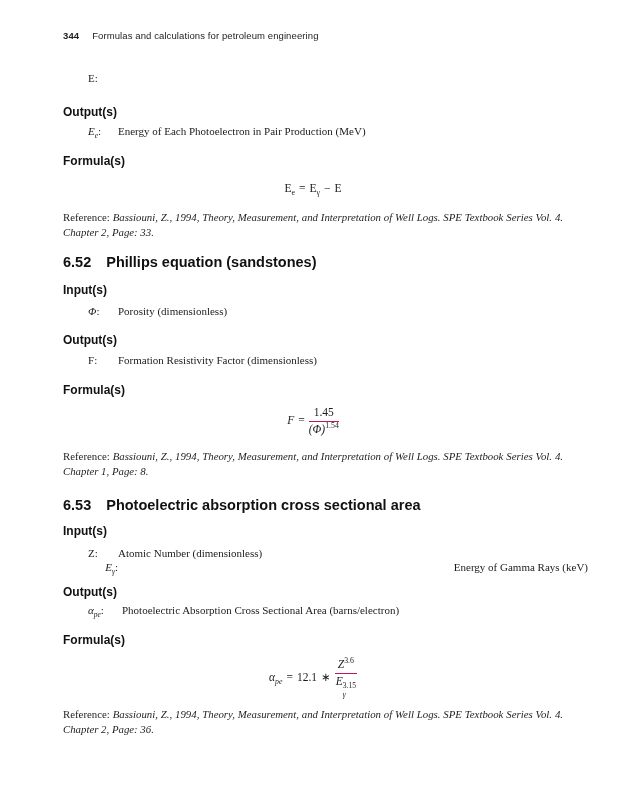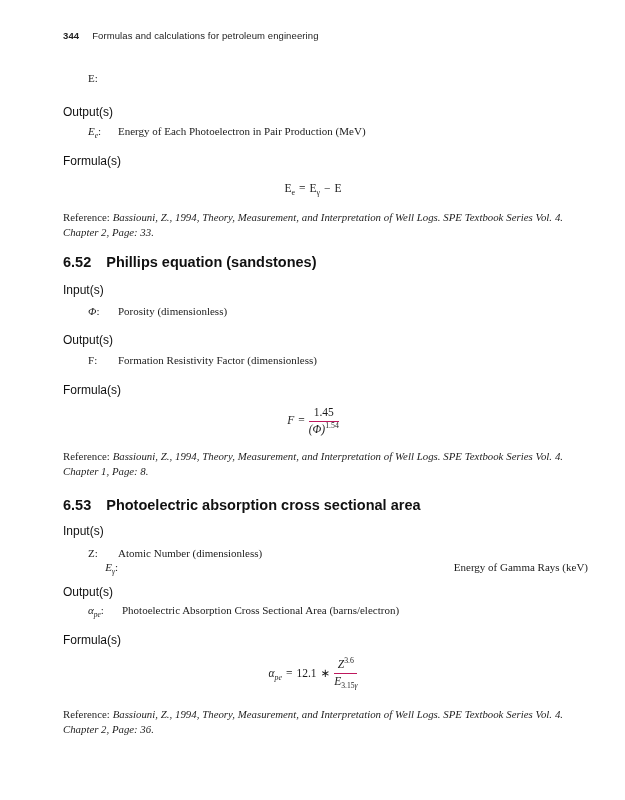--- a/index.html
+++ b/index.html
@@ -21,21 +21,21 @@
     font-family: "Liberation Sans", sans-serif;
     font-size: 9.5px;
     letter-spacing: 0.1px;
     color: #222;
   }
   .running-header .pagenum { font-weight: bold; }
 
   
   .sub-label {
     font-family: "Liberation Sans", sans-serif;
-    font-weight: normal;
+    font-weight: bold;
     font-size: 12px;
     color: #111;
   }
 
   
   .sec-heading {
     display: flex;
     gap: 15px;
     font-family: "Liberation Sans", sans-serif;
     font-weight: bold;
@@ -57,21 +57,21 @@
   .frac {
     display: inline-block;
     vertical-align: middle;
     text-align: center;
     line-height: 1.2;
   }
   .frac .num { display: block; border-bottom: 1px solid #be185d; padding: 0 3px 1px; }
   .frac .den { display: block; padding-top: 1px; }
   .supsub {
     display: inline-flex;
-    flex-direction: row;
+    flex-direction: column;
     align-items: flex-start;
     font-size: 66%;
     line-height: 1.1;
     vertical-align: -0.45em;
   }
 
   
   .reference {
     font-size: 10.8px;
     line-height: 14.5px;

